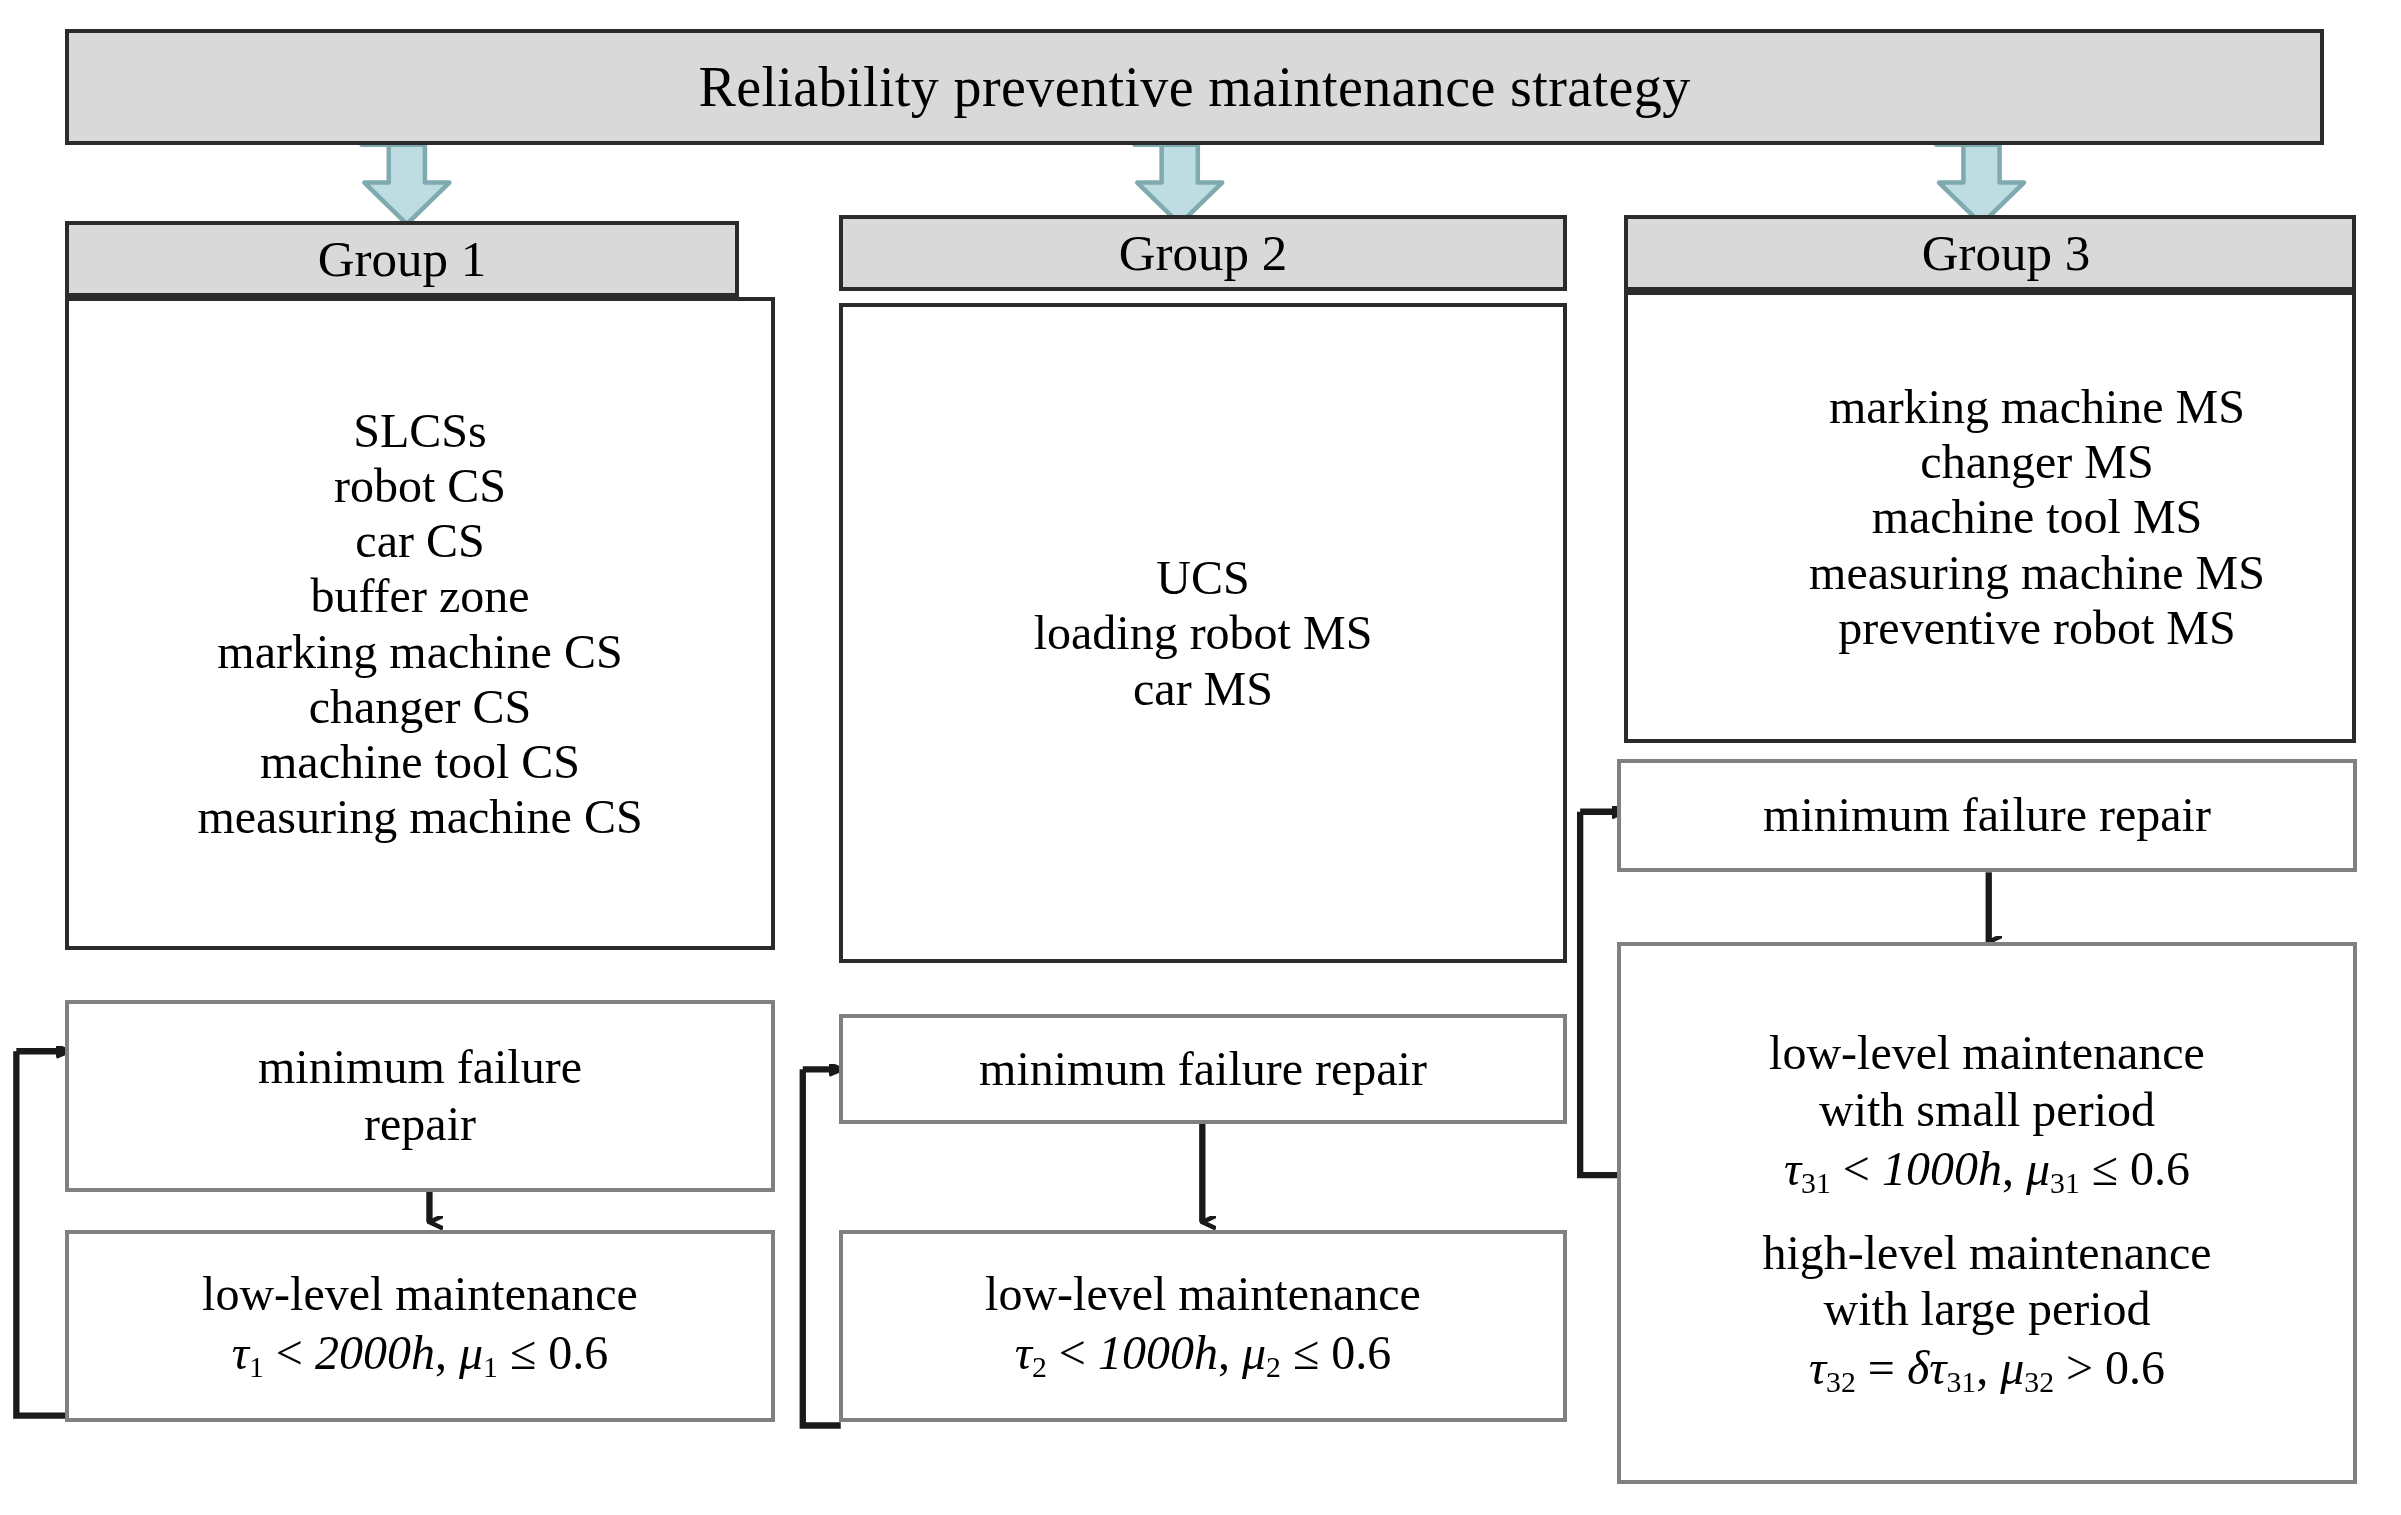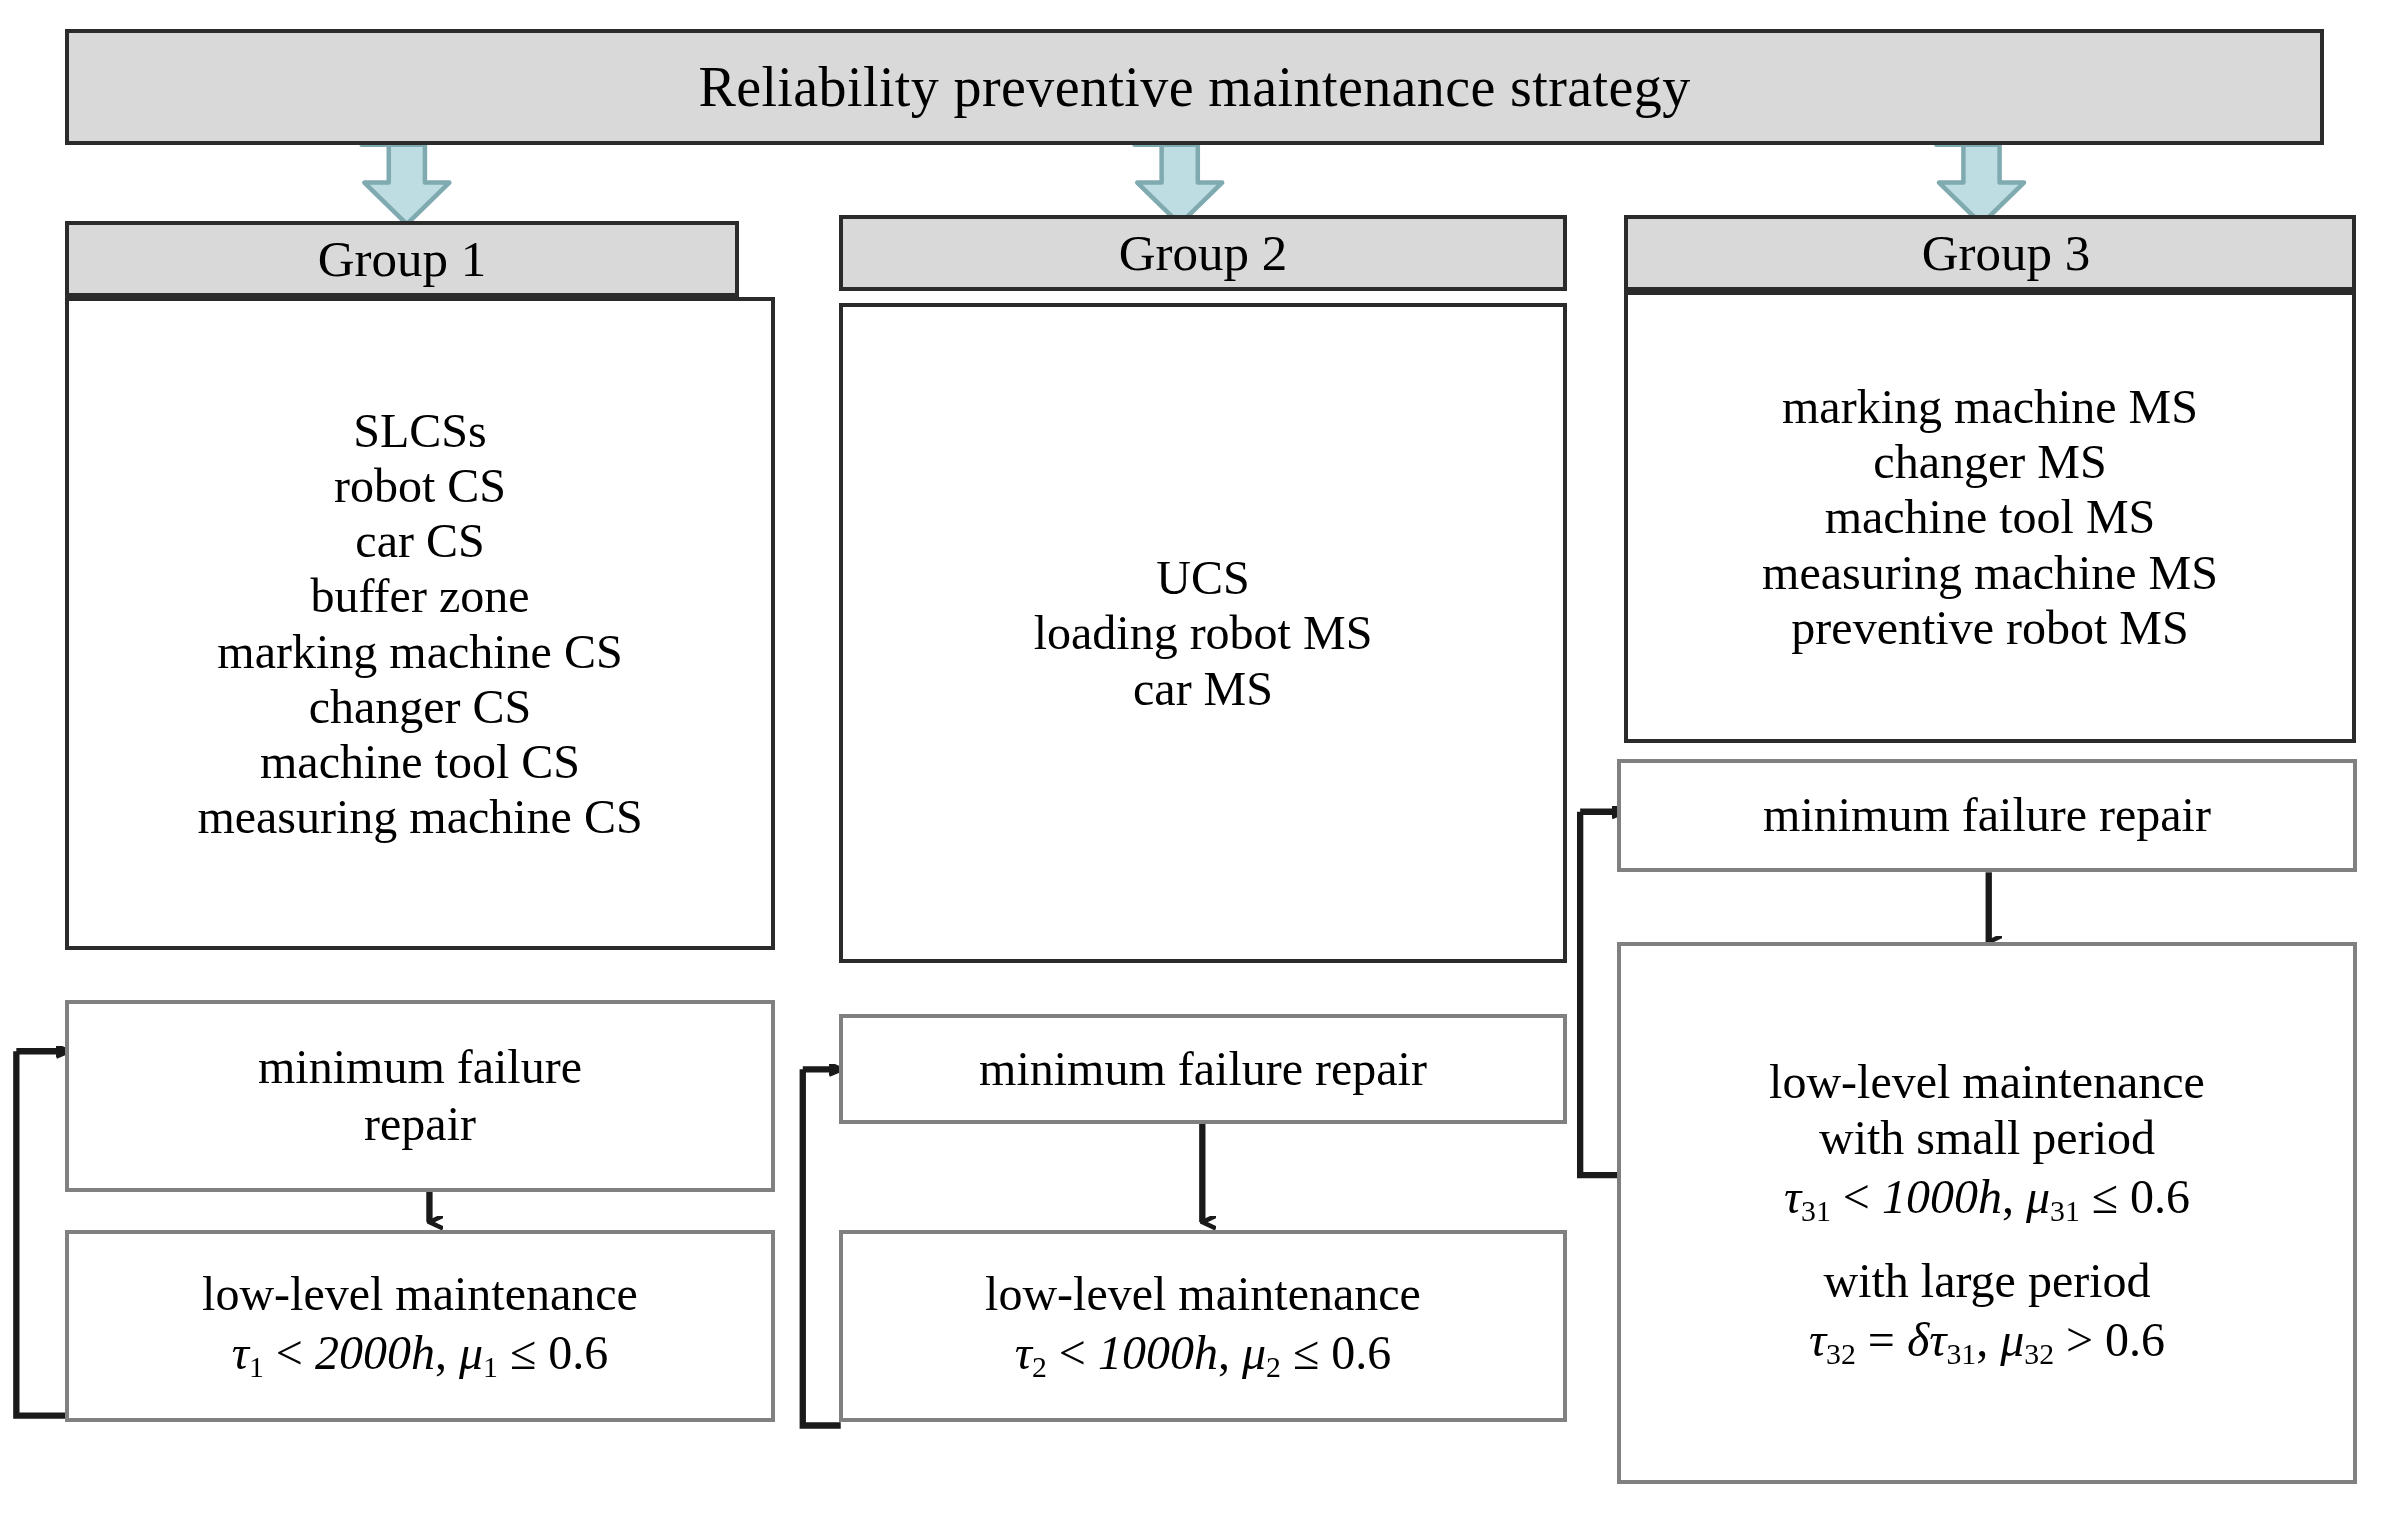--- a/index.html
+++ b/index.html
@@ -188,21 +188,21 @@
       <i>μ</i><span class="sub">2</span>
       <span>≤</span>
       <span>0.6</span>
     </div>
   </div>
 
   <div class="dark-header" style="left:1624px; top:215px; width:732px; height:76px;padding-left:32px;">
     <span class="group-title">Group 3</span>
   </div>
   <div class="dark-box" style="left:1624px; top:291px; width:732px; height:452px;">
-    <div class="body-list" style="left:0; top:0; height:100%;">
+    <div class="body-list" style="left:0; top:0; height:100%;padding-left:47px;">
       <span>marking machine MS</span>
       <span>changer MS</span>
       <span>machine tool MS</span>
       <span>measuring machine MS</span>
       <span>preventive robot MS</span>
     </div>
   </div>
 
   <div class="gray-box" style="left:1617px; top:759px; width:740px; height:113px;">
     <div class="gbox-text">minimum failure repair</div>
@@ -212,20 +212,21 @@
     <div class="gbox-text">low-level maintenance</div>
     <div class="gbox-text">with small period</div>
     <div class="formula" style="margin-bottom:23.5px;">
       <i>τ</i><span class="sub">31</span>
       <span>&lt;</span>
       <i>1000h</i>,
       <i>μ</i><span class="sub">31</span>
       <span>≤</span>
       <span>0.6</span>
     </div>
+    <div class="gbox-text">high-level maintenance</div>
     <div class="gbox-text">with large period</div>
     <div class="formula">
       <i>τ</i><span class="sub">32</span>
       <span>=</span>
       <i>δ</i><i>τ</i><span class="sub">31</span>,
       <i>μ</i><span class="sub">32</span>
       <span>&gt;</span>
       <span>0.6</span>
     </div>
   </div>

